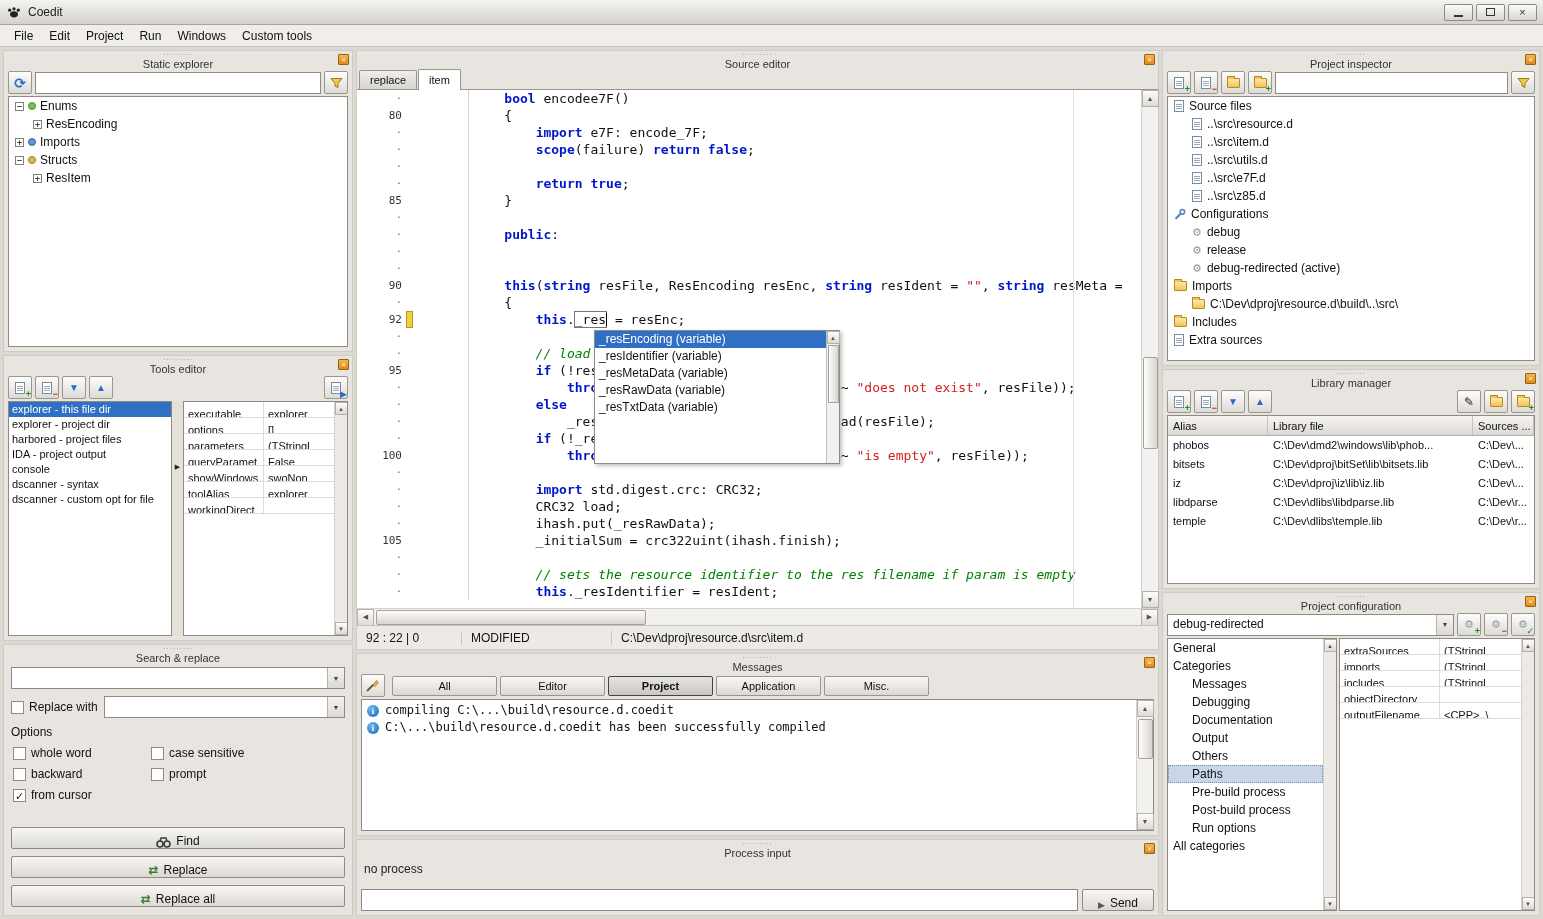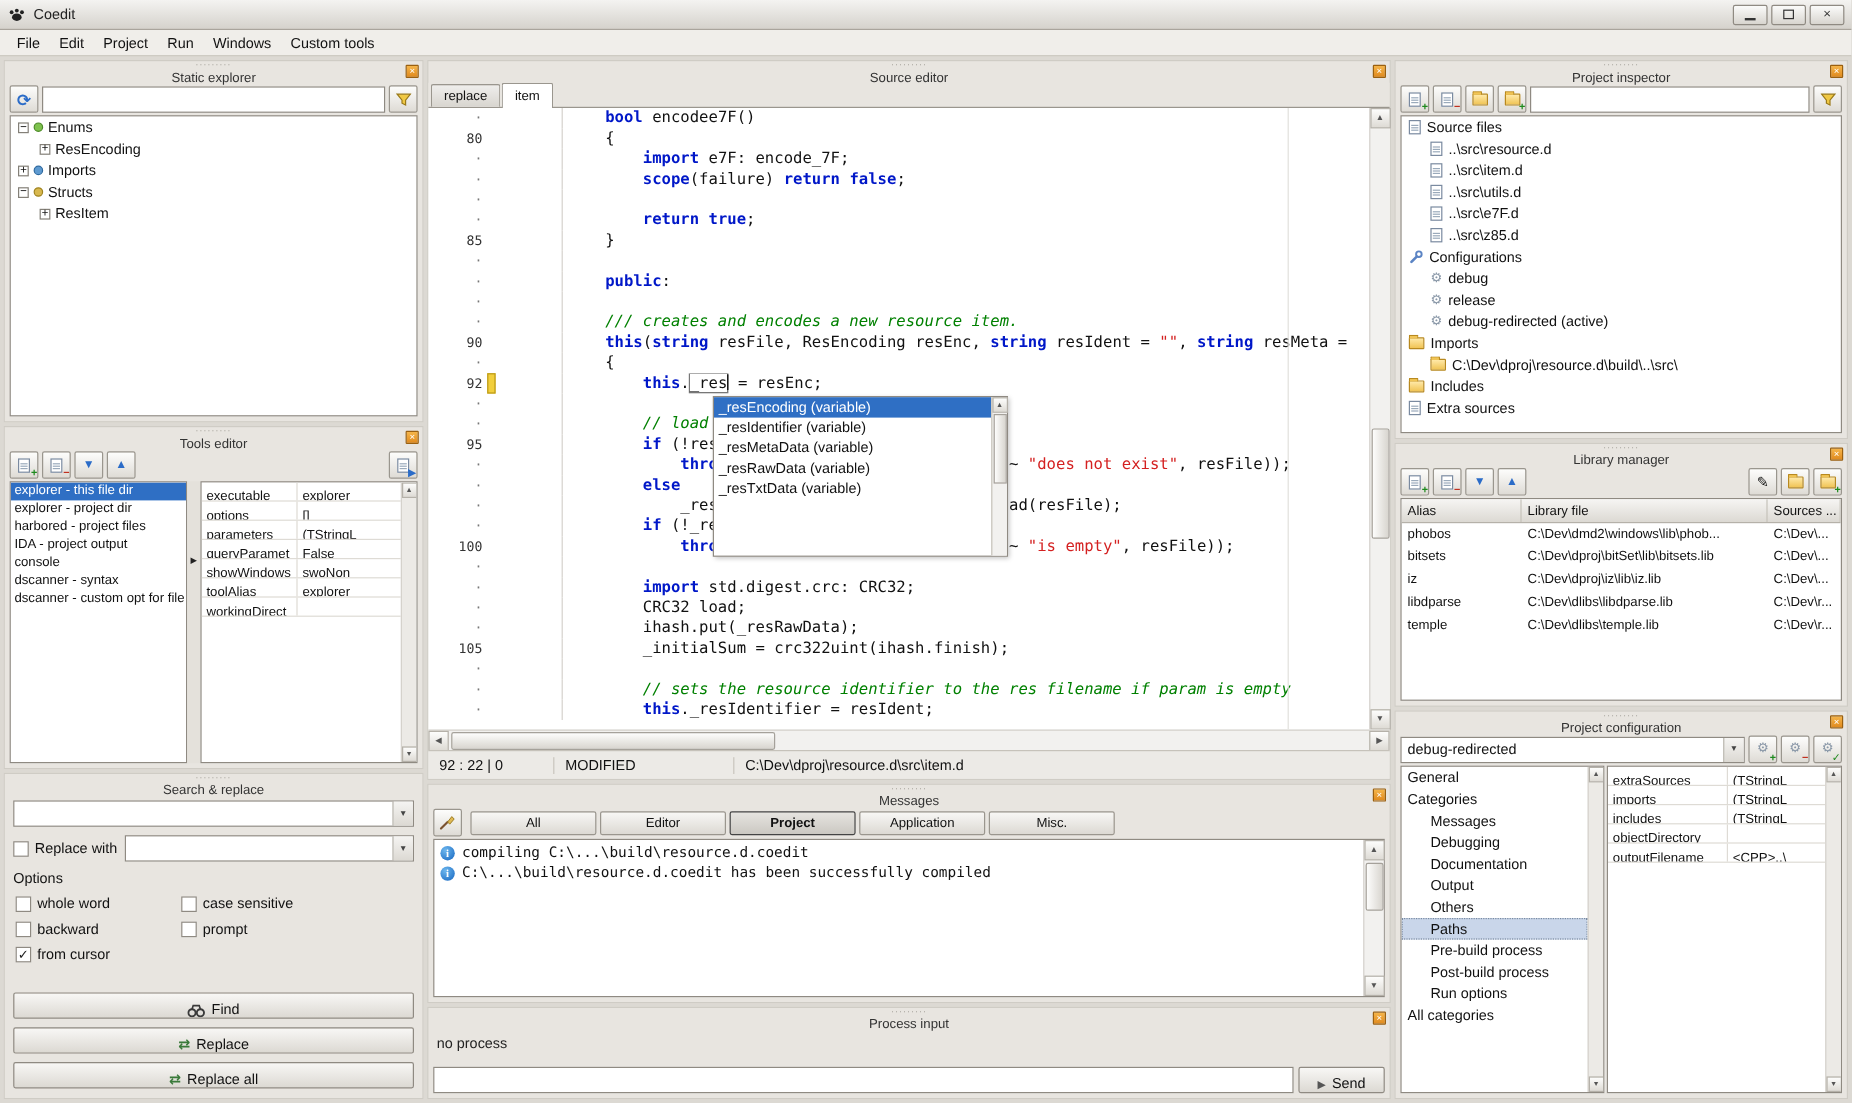--- a/index.html
+++ b/index.html
@@ -32,21 +32,21 @@
 .carrow{width:17px;border-left:1px solid #b5b1a9;background:linear-gradient(#f5f4f2,#dcd9d3);display:flex;align-items:center;justify-content:center;font-size:7px;color:#444;flex:none}
 .whitebox{background:#fff;border:1px solid #8f8a82;overflow:hidden}
 .tree{flex:1;margin:0 4px 4px}
 .strow{height:18px;display:flex;align-items:center;gap:4px;white-space:nowrap;padding-right:4px}
 .expander{width:9px;height:9px;border:1px solid #848078;background:#fff;font-size:9px;line-height:7px;text-align:center;flex:none;font-family:"DejaVu Sans Mono",monospace}
 .dot{width:8px;height:8px;border-radius:50%;flex:none}
 .enum-icon{background:#7ec24e;border:1px solid #4e8a2a}
 .import-icon{background:#5e9ad0;border:1px solid #2f6aa0}
 .struct-icon{background:#d8b84e;border:1px solid #a08420}
 .tools-body{display:flex;flex:1;margin:0 4px 4px;min-height:0}
-.tools-list{width:148px;flex:none}
+.tools-list{width:164px;flex:none}
 .list-row{height:15px;line-height:15px;padding:0 3px;font-size:11px;white-space:nowrap;overflow:hidden}
 .list-row.selected{background:#2f6fc4;color:#fff}
 .vsplit{width:11px;background:#e4e1db;display:flex;justify-content:center;padding-top:62px;font-size:7px;color:#222;flex:none}
 .tools-grid-wrap{flex:1;display:flex;min-width:0}
 .prop-grid{flex:1;min-width:0}
 .prop-row{display:flex;height:16px;border-bottom:1px solid #dedbd5;font-size:11px}
 .prop-name{width:80px;padding:6px 4px 0;border-right:1px solid #dedbd5;overflow:hidden;white-space:nowrap;flex:none}
 .prop-val{flex:1;padding:6px 4px 0;overflow:hidden;white-space:nowrap}
 .cfgp .prop-name{width:100px}
 .scrollstrip{width:13px;background:#eceae6;border-left:1px solid #d5d2cc;display:flex;flex-direction:column;justify-content:space-between;align-items:center;flex:none}
@@ -425,21 +425,20 @@
                 <div class="cl">
                   <span class="gn dim">·</span>
                   <span class="gm"></span>
                   <span class="gf"></span>
                   <span class="ct"></span>
                 </div>
                 <div class="cl">
                   <span class="gn dim">·</span>
                   <span class="gm"></span>
                   <span class="gf"></span>
-                  <span class="ct"><span class="tok-c">    /// creates and encodes a new resource item.</span></span>
                 </div>
                 <div class="cl">
                   <span class="gn">90</span>
                   <span class="gm"></span>
                   <span class="gf"></span>
                   <span class="ct">    <span class="tok-k">this</span>(<span class="tok-k">string</span> resFile, ResEncoding resEnc, <span class="tok-k">string</span> resIdent = <span class="tok-s">""</span>, <span class="tok-k">string</span> resMeta = </span>
                 </div>
                 <div class="cl">
                   <span class="gn dim">·</span>
                   <span class="gm"></span>

